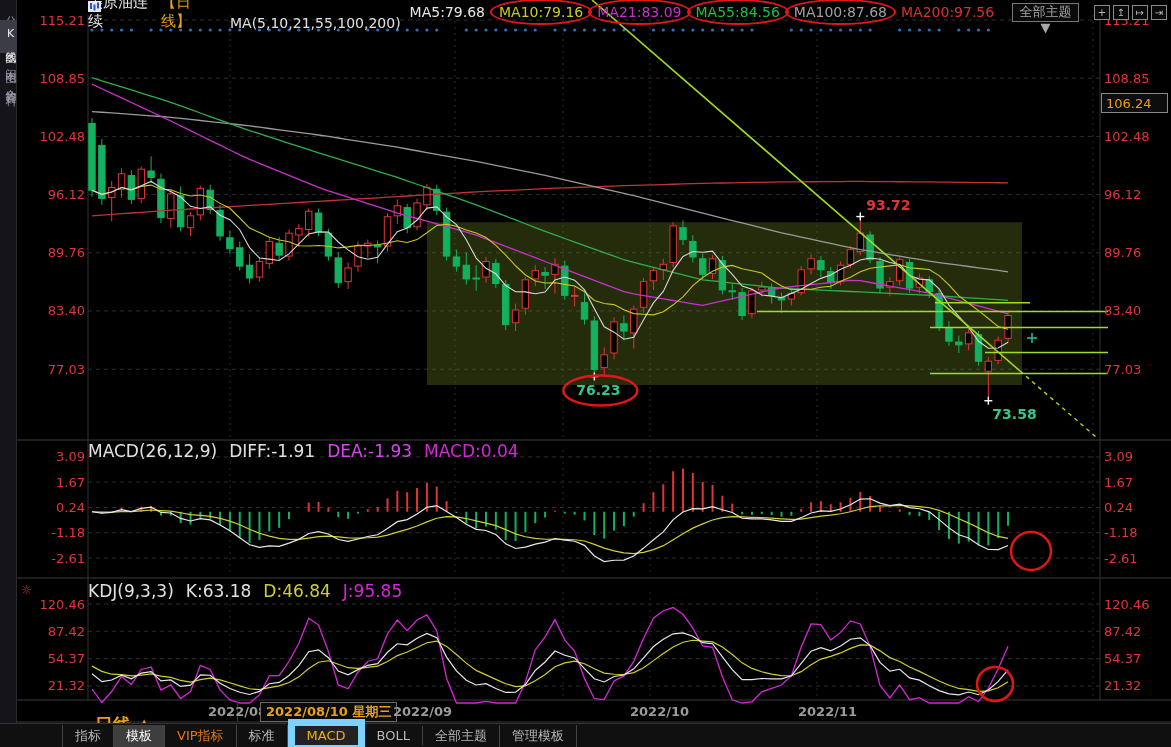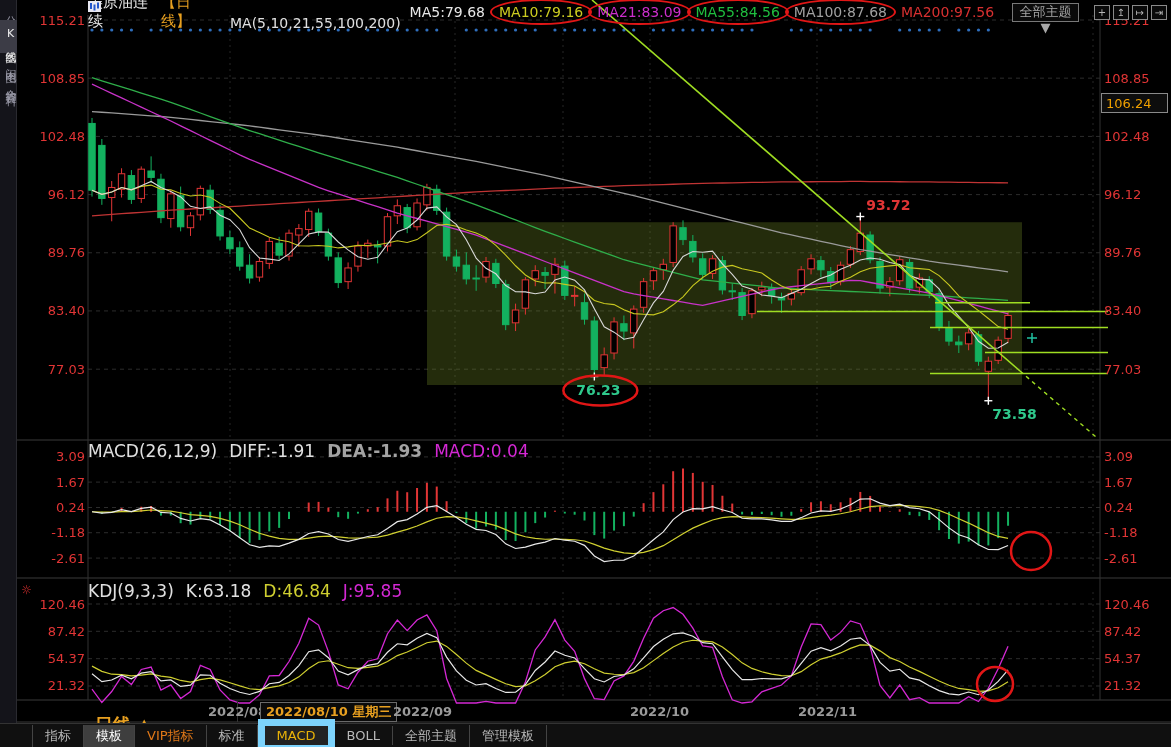--- a/index.html
+++ b/index.html
@@ -31,21 +31,21 @@
   #macd-header{top:441px;}
   #kdj-header{top:581px;}
   #kdj-gear{position:absolute;left:21px;top:583px;color:#e03030;font-size:12px;z-index:5;}
   
   #timeline{position:absolute;left:0;top:701px;width:1171px;height:21px;z-index:5;}
   #timeline .tf{position:absolute;left:95px;top:12px;color:#e8a020;font-size:18px;font-weight:bold;cursor:pointer;}
   #timeline .tick{position:absolute;top:3px;color:#9a9a9a;font-size:13px;font-weight:bold;white-space:nowrap;}
   #timeline .tick.boxed{color:#e8a020;border:1px solid #6a6a6a;background:#0a0a0a;padding:0 5px;top:1px;text-align:right;}
   #timeline .cell-sep{position:absolute;left:237px;top:0;width:1px;height:21px;background:#333;}
   
-  #toolbar{position:absolute;left:0;top:723px;width:1171px;height:24px;background:#101010;border-top:1px solid #333;display:flex;align-items:center;padding-left:32px;z-index:5;}
+  #toolbar{position:absolute;left:0;top:723px;width:1171px;height:24px;background:#101010;border-top:1px solid #333;display:flex;align-items:center;padding-left:62px;z-index:5;}
   #toolbar .titem{color:#b8b8b8;font-size:13px;padding:2px 12px;border-right:1px solid #444;cursor:pointer;white-space:nowrap;}
   #toolbar .titem:first-child{border-left:1px solid #444;}
   #toolbar .titem.raised{background:#3e3e3e;color:#fff;}
   #toolbar .titem.vip{color:#e07818;}
   #toolbar .titem.pressed{background:#222;color:#eab308;font-weight:normal;border:7px solid #7dd3fc;}
 </style>
 </head>
 <body>
 
 <div class="app">
@@ -576,21 +576,21 @@
       <div class="tab">合约资料</div>
     </aside>
 
   <div id="price-tag">
     <span>106.24</span>
   </div>
 
   <div class="panel-header" id="macd-header">
       <span style="color: rgb(224, 224, 224);">MACD(26,12,9)</span>
       <span style="color: rgb(224, 224, 224);">DIFF:-1.91</span>
-      <span style="color: #a3a3a3; font-weight: bold;">DEA:-1.93</span>
+      <span style="color: #d946ef;">DEA:-1.93</span>
       <span style="color: rgb(212, 40, 212);">MACD:0.04</span>
     </div>
   <span id="kdj-gear">☼</span>
   <div class="panel-header" id="kdj-header">
       <span style="color: rgb(224, 224, 224);">KDJ(9,3,3)</span>
       <span style="color: rgb(224, 224, 224);">K:63.18</span>
       <span style="color: rgb(207, 207, 48);">D:46.84</span>
       <span style="color: rgb(212, 40, 212);">J:95.85</span>
     </div>
 

